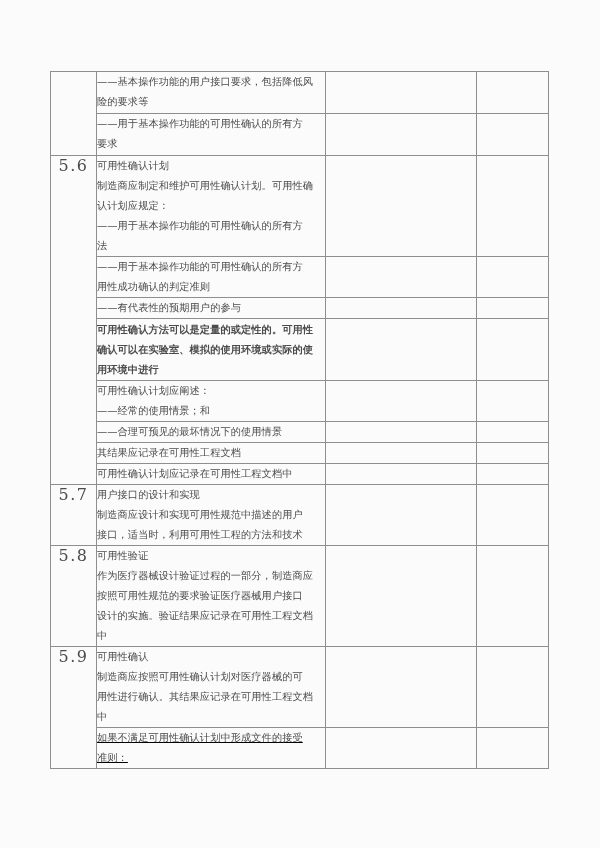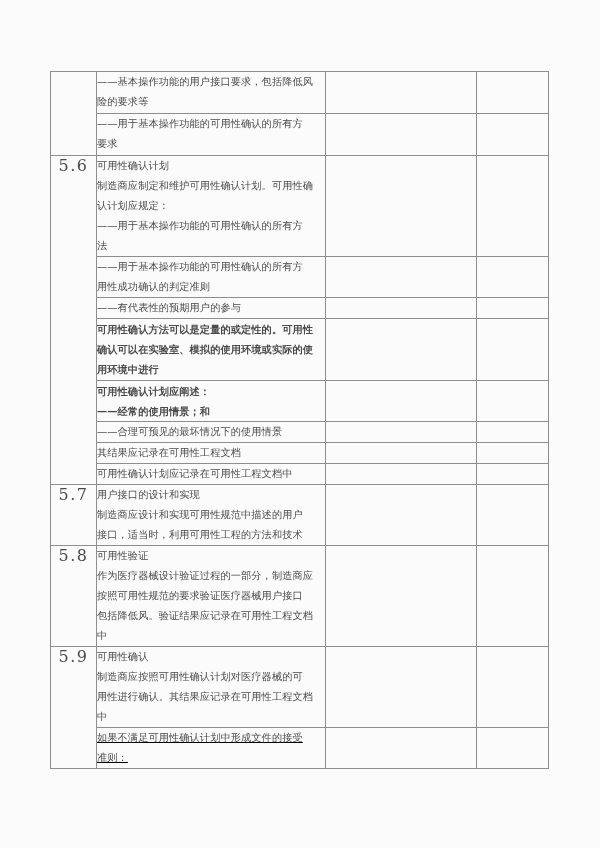--- a/index.html
+++ b/index.html
@@ -97,21 +97,21 @@
           <td></td>
           <td></td>
         </tr>
         <tr style="height: 62px; font-weight: bold;">
           <td class="req">可用性确认方法可以是定量的或定性的。可用性
 确认可以在实验室、模拟的使用环境或实际的使
 用环境中进行</td>
           <td></td>
           <td></td>
         </tr>
-        <tr style="height: 40px; font-weight: bold;">
+        <tr style="height: 40px;">
           <td class="req">可用性确认计划应阐述：
 ——经常的使用情景；和</td>
           <td></td>
           <td></td>
         </tr>
         <tr style="height: 21px;">
           <td class="req">——合理可预见的最坏情况下的使用情景</td>
           <td></td>
           <td></td>
         </tr>
@@ -131,21 +131,21 @@
 制造商应设计和实现可用性规范中描述的用户
 接口，适当时，利用可用性工程的方法和技术</td>
           <td></td>
           <td></td>
         </tr>
         <tr style="height: 100px; padding-left: 7px;">
           <td class="clause" rowspan="1">5.8</td>
           <td class="req">可用性验证
 作为医疗器械设计验证过程的一部分，制造商应
 按照可用性规范的要求验证医疗器械用户接口
-包括降低风。验证结果应记录在可用性工程文档
+设计的实施。验证结果应记录在可用性工程文档
 中</td>
           <td></td>
           <td></td>
         </tr>
         <tr style="height: 80px;">
           <td class="clause" rowspan="2">5.9</td>
           <td class="req">可用性确认
 制造商应按照可用性确认计划对医疗器械的可
 用性进行确认。其结果应记录在可用性工程文档
 中</td>

